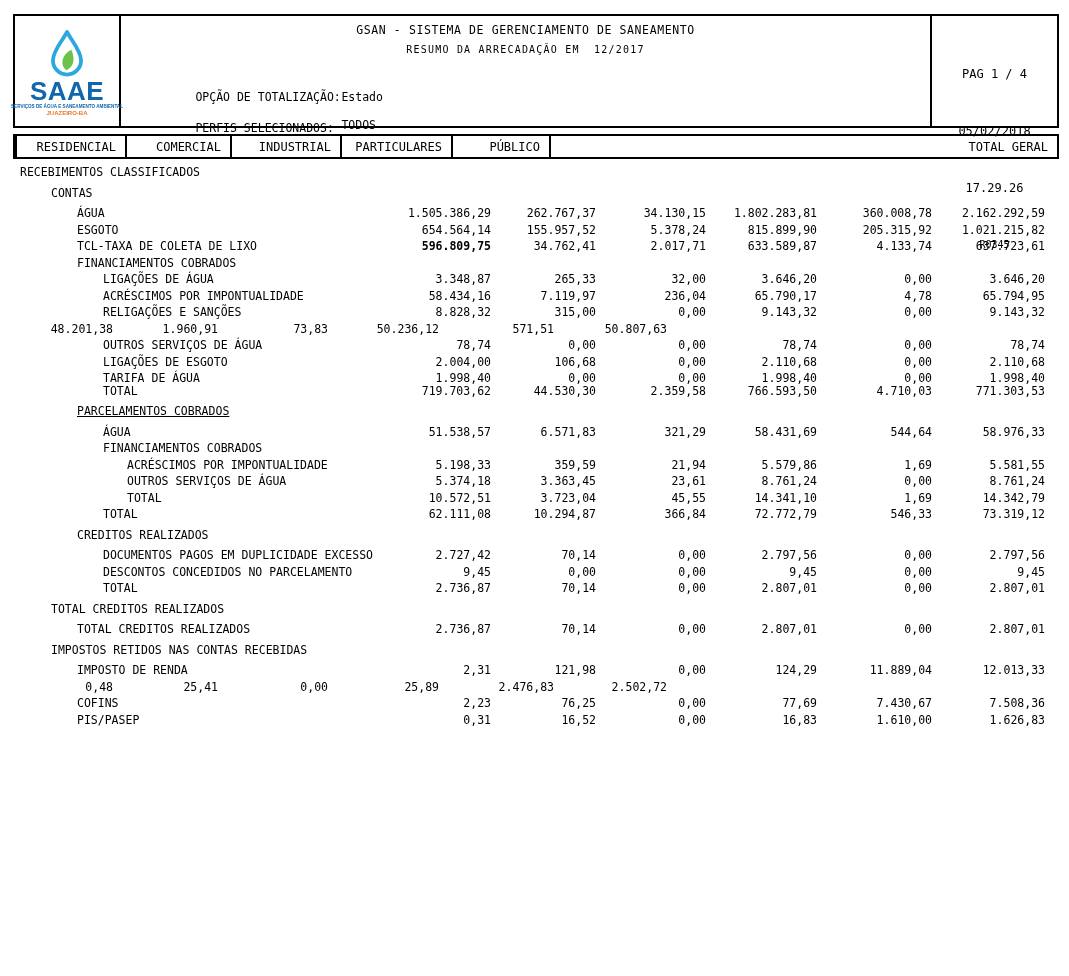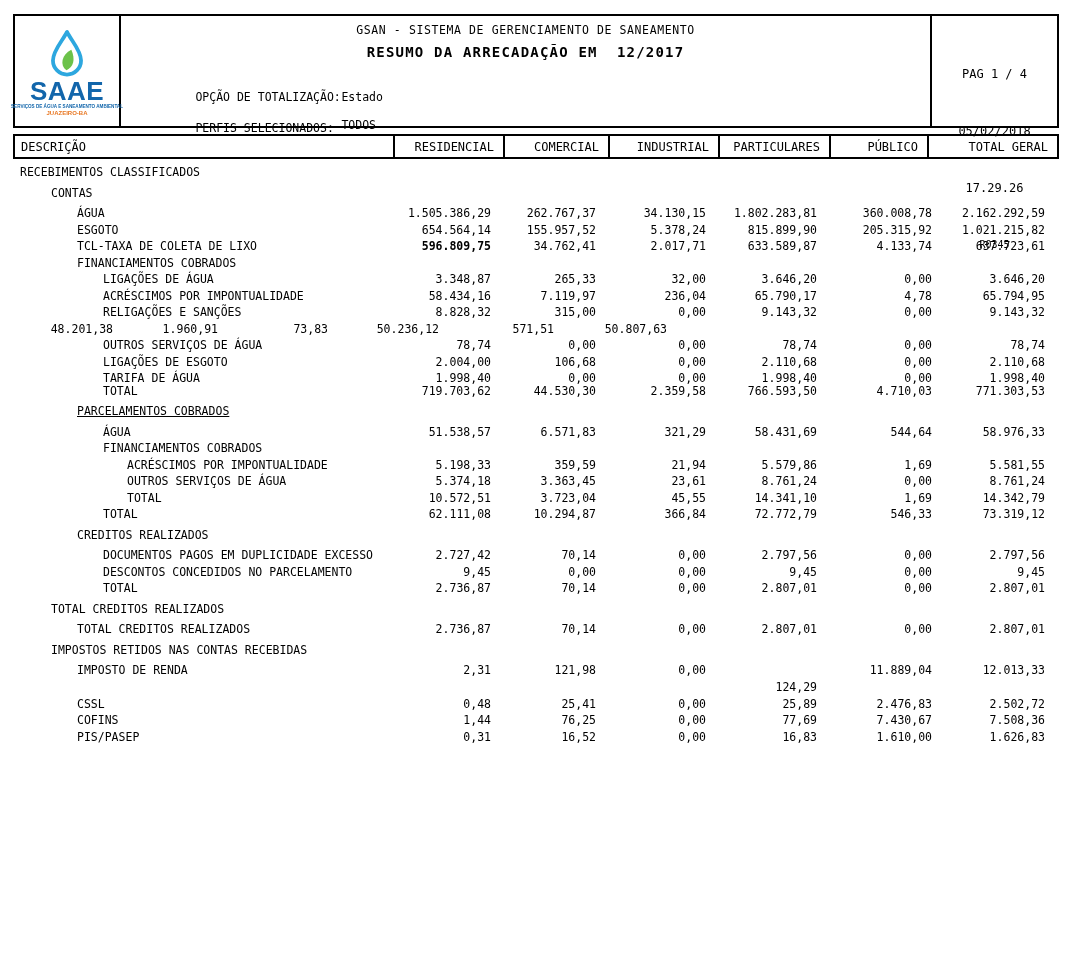--- a/index.html
+++ b/index.html
@@ -20,21 +20,21 @@
     width:106px; border-right:2px solid #000;
     display:flex; flex-direction:column; align-items:center; justify-content:center;
     padding-top:2px;
   }
   .logo-saae { font-family:"Liberation Sans",sans-serif; font-weight:bold; font-size:26px; line-height:24px; letter-spacing:0.5px; color:#1266ab; }
   .logo-sub  { font-family:"Liberation Sans",sans-serif; font-size:4.6px; color:#1266ab; font-weight:bold; white-space:nowrap; margin-top:1px; }
   .logo-city { font-family:"Liberation Sans",sans-serif; font-size:6px; color:#e87722; font-weight:bold; margin-top:1px; }
 
   .center-cell { flex:1; position:relative; }
   .sys-title { text-align:center; margin-top:7px; font-size:11.5px; letter-spacing:0.6px; white-space:pre; }
-  .report-title { text-align:center; margin-top:7px; font-size:14px; font-weight:bold; letter-spacing:1.2px; white-space:pre; }
+  .report-title { text-align:center; margin-top:7px; font-size:10px; font-weight:normal; letter-spacing:1.2px; white-space:pre; }
   .opt-row { position:absolute; left:19px; font-size:11.5px; white-space:pre; }
   .opt-row.first { top:60px; }
   .opt-row.second { top:91px; }
   .opt-label { display:inline-block; width:146px; }
   .opt-val { display:inline-block; }
   .opt-val.raised { position:relative; top:-3px; }
 
   .right-cell {
     width:127px; border-left:2px solid #000; text-align:center;
     padding-top:11px; font-size:12px; line-height:19px; white-space:pre;
@@ -88,21 +88,20 @@
 
     <div class="right-cell">
       <div>PAG 1 / 4</div>
       <div>05/02/2018</div>
       <div>17.29.26</div>
       <div class="rcode">R0345</div>
     </div>
   </div>
 
   <div class="thead">
-    <div class="th desc">DESCRIÇÃO</div>
     <div class="th w-res">RESIDENCIAL</div>
     <div class="th w-com">COMERCIAL</div>
     <div class="th w-ind">INDUSTRIAL</div>
     <div class="th w-par">PARTICULARES</div>
     <div class="th w-pub">PÚBLICO</div>
     <div class="th w-tot">TOTAL GERAL</div>
   </div>
 
   <div class="tbody" id="tbody">
       <div class="row">
@@ -306,36 +305,35 @@
         <div class="num" style="width: 113px;">2.807,01</div>
       </div>
       <div class="row l">
         <div class="label" style="padding-left: 38px;">IMPOSTOS RETIDOS NAS CONTAS RECEBIDAS</div>
       </div>
       <div class="row l">
         <div class="label" style="padding-left: 64px;">IMPOSTO DE RENDA</div>
         <div class="num" style="width: 110px;">2,31</div>
         <div class="num" style="width: 105px;">121,98</div>
         <div class="num" style="width: 110px;">0,00</div>
-        <div class="num" style="width: 111px; margin-top: 17px;">124,29</div>
+        <div class="num" style="width: 111px;">124,29</div>
         <div class="num" style="width: 115px;">11.889,04</div>
         <div class="num" style="width: 113px;">12.013,33</div>
       </div>
       <div class="row">
-        <div class="label" style="padding-left: 64px;">CSSL</div>
         <div class="num" style="width: 110px;">0,48</div>
         <div class="num" style="width: 105px;">25,41</div>
         <div class="num" style="width: 110px;">0,00</div>
         <div class="num" style="width: 111px;">25,89</div>
         <div class="num" style="width: 115px;">2.476,83</div>
         <div class="num" style="width: 113px;">2.502,72</div>
       </div>
       <div class="row">
         <div class="label" style="padding-left: 64px;">COFINS</div>
-        <div class="num" style="width: 110px;">1,44</div>
+        <div class="num" style="width: 110px;">2,23</div>
         <div class="num" style="width: 105px;">76,25</div>
         <div class="num" style="width: 110px;">0,00</div>
         <div class="num" style="width: 111px;">77,69</div>
         <div class="num" style="width: 115px;">7.430,67</div>
         <div class="num" style="width: 113px;">7.508,36</div>
       </div>
       <div class="row">
         <div class="label" style="padding-left: 64px;">PIS/PASEP</div>
         <div class="num" style="width: 110px;">0,31</div>
         <div class="num" style="width: 105px;">16,52</div>

